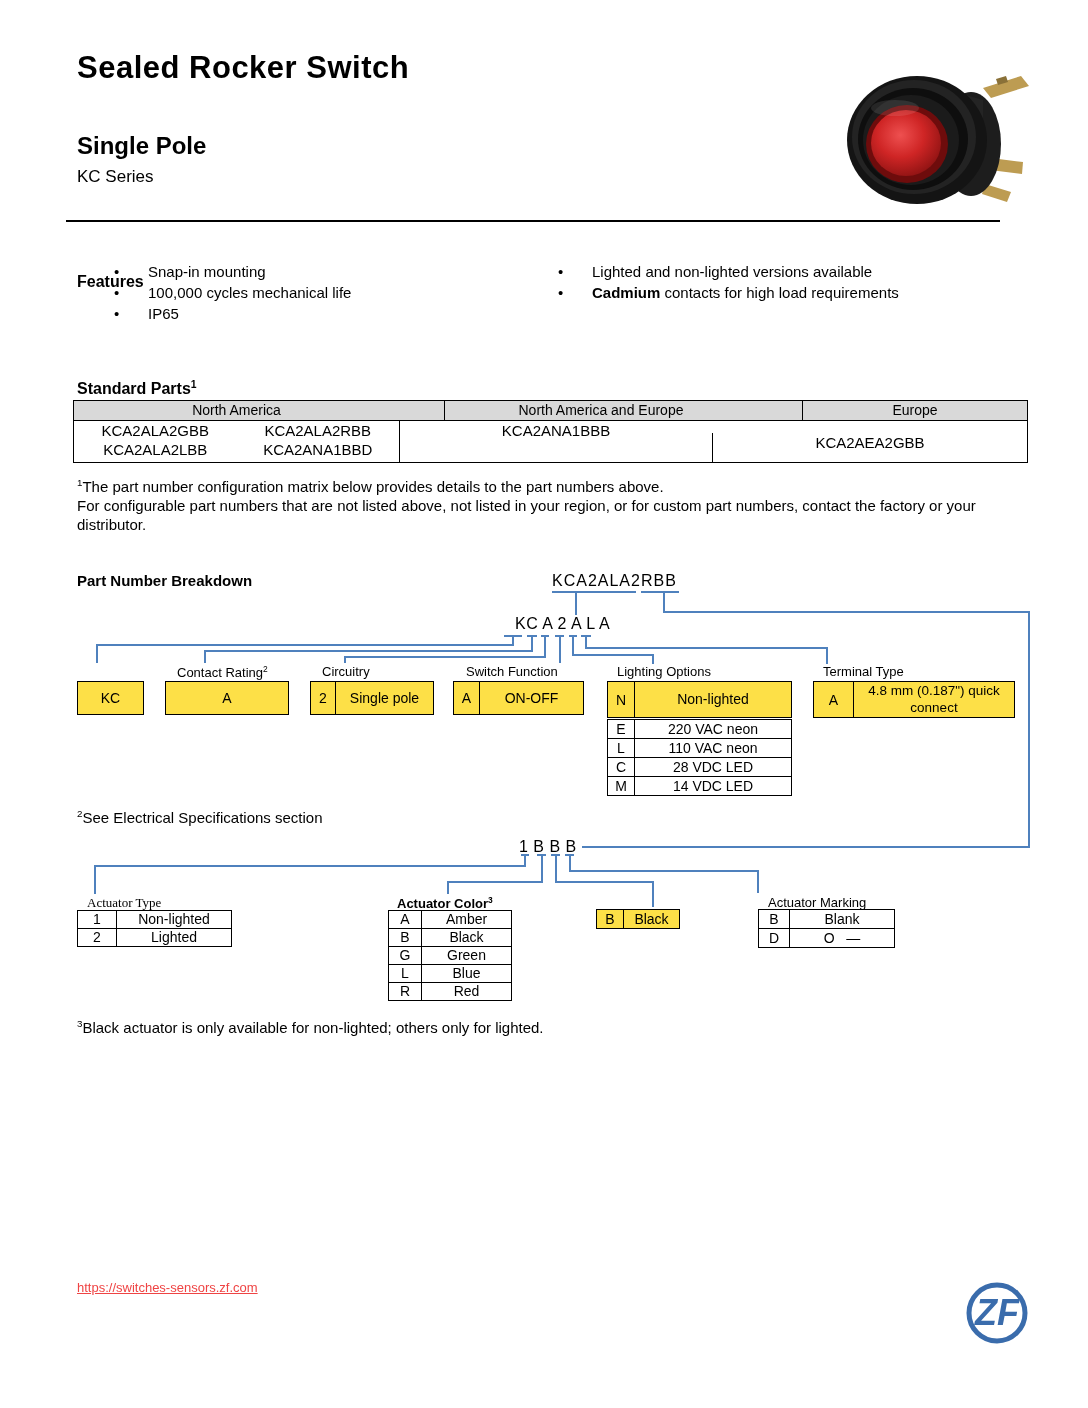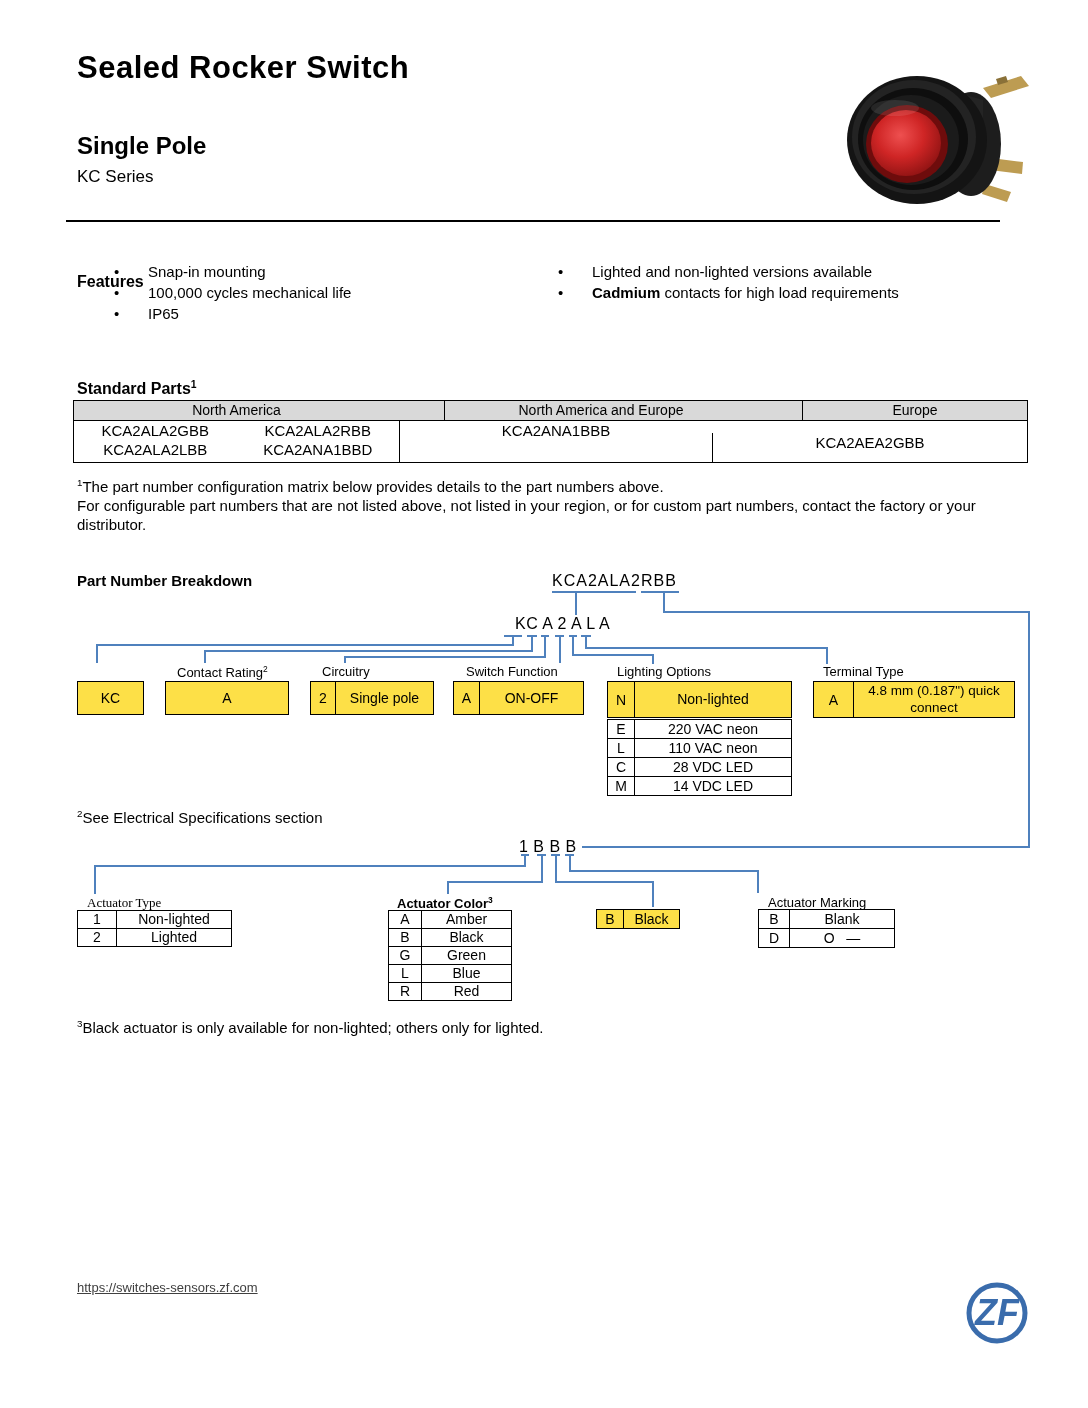--- a/index.html
+++ b/index.html
@@ -22,21 +22,21 @@
   .box.nocode .val{white-space:nowrap;}
   .tbl{position:absolute;border:1px solid #000;background:#fff;font-size:14px;}
   .tbl .trow{display:flex;border-top:1px solid #000;}
   .tbl .trow:first-child{border-top:none;}
   .tbl .code{border-right:1px solid #000;text-align:center;}
   .tbl .val{flex:1;text-align:center;white-space:pre;}
   .r17 .trow{height:17px;line-height:17px;}
   .r18 .trow{height:18px;line-height:18px;}
   .codechars{font-size:16px;letter-spacing:.5px;white-space:pre;}
   .example{font-size:16px;letter-spacing:1px;white-space:pre;}
-  .link{font-size:13px;color:#404040;text-decoration:underline;}
+  .link{font-size:13px;color:#ef4444;text-decoration:underline;}
   .footertxt{font-size:14px;line-height:19px;}
 </style>
 </head>
 <body>
 
 <div class="page">
 
   <div class="abs h1" style="left:77px;top:50px;">Sealed Rocker Switch</div>
   <div class="abs h2" style="left:77px;top:132px;">Single Pole</div>
   <div class="abs series" style="left:77px;top:167px;">KC Series</div>

